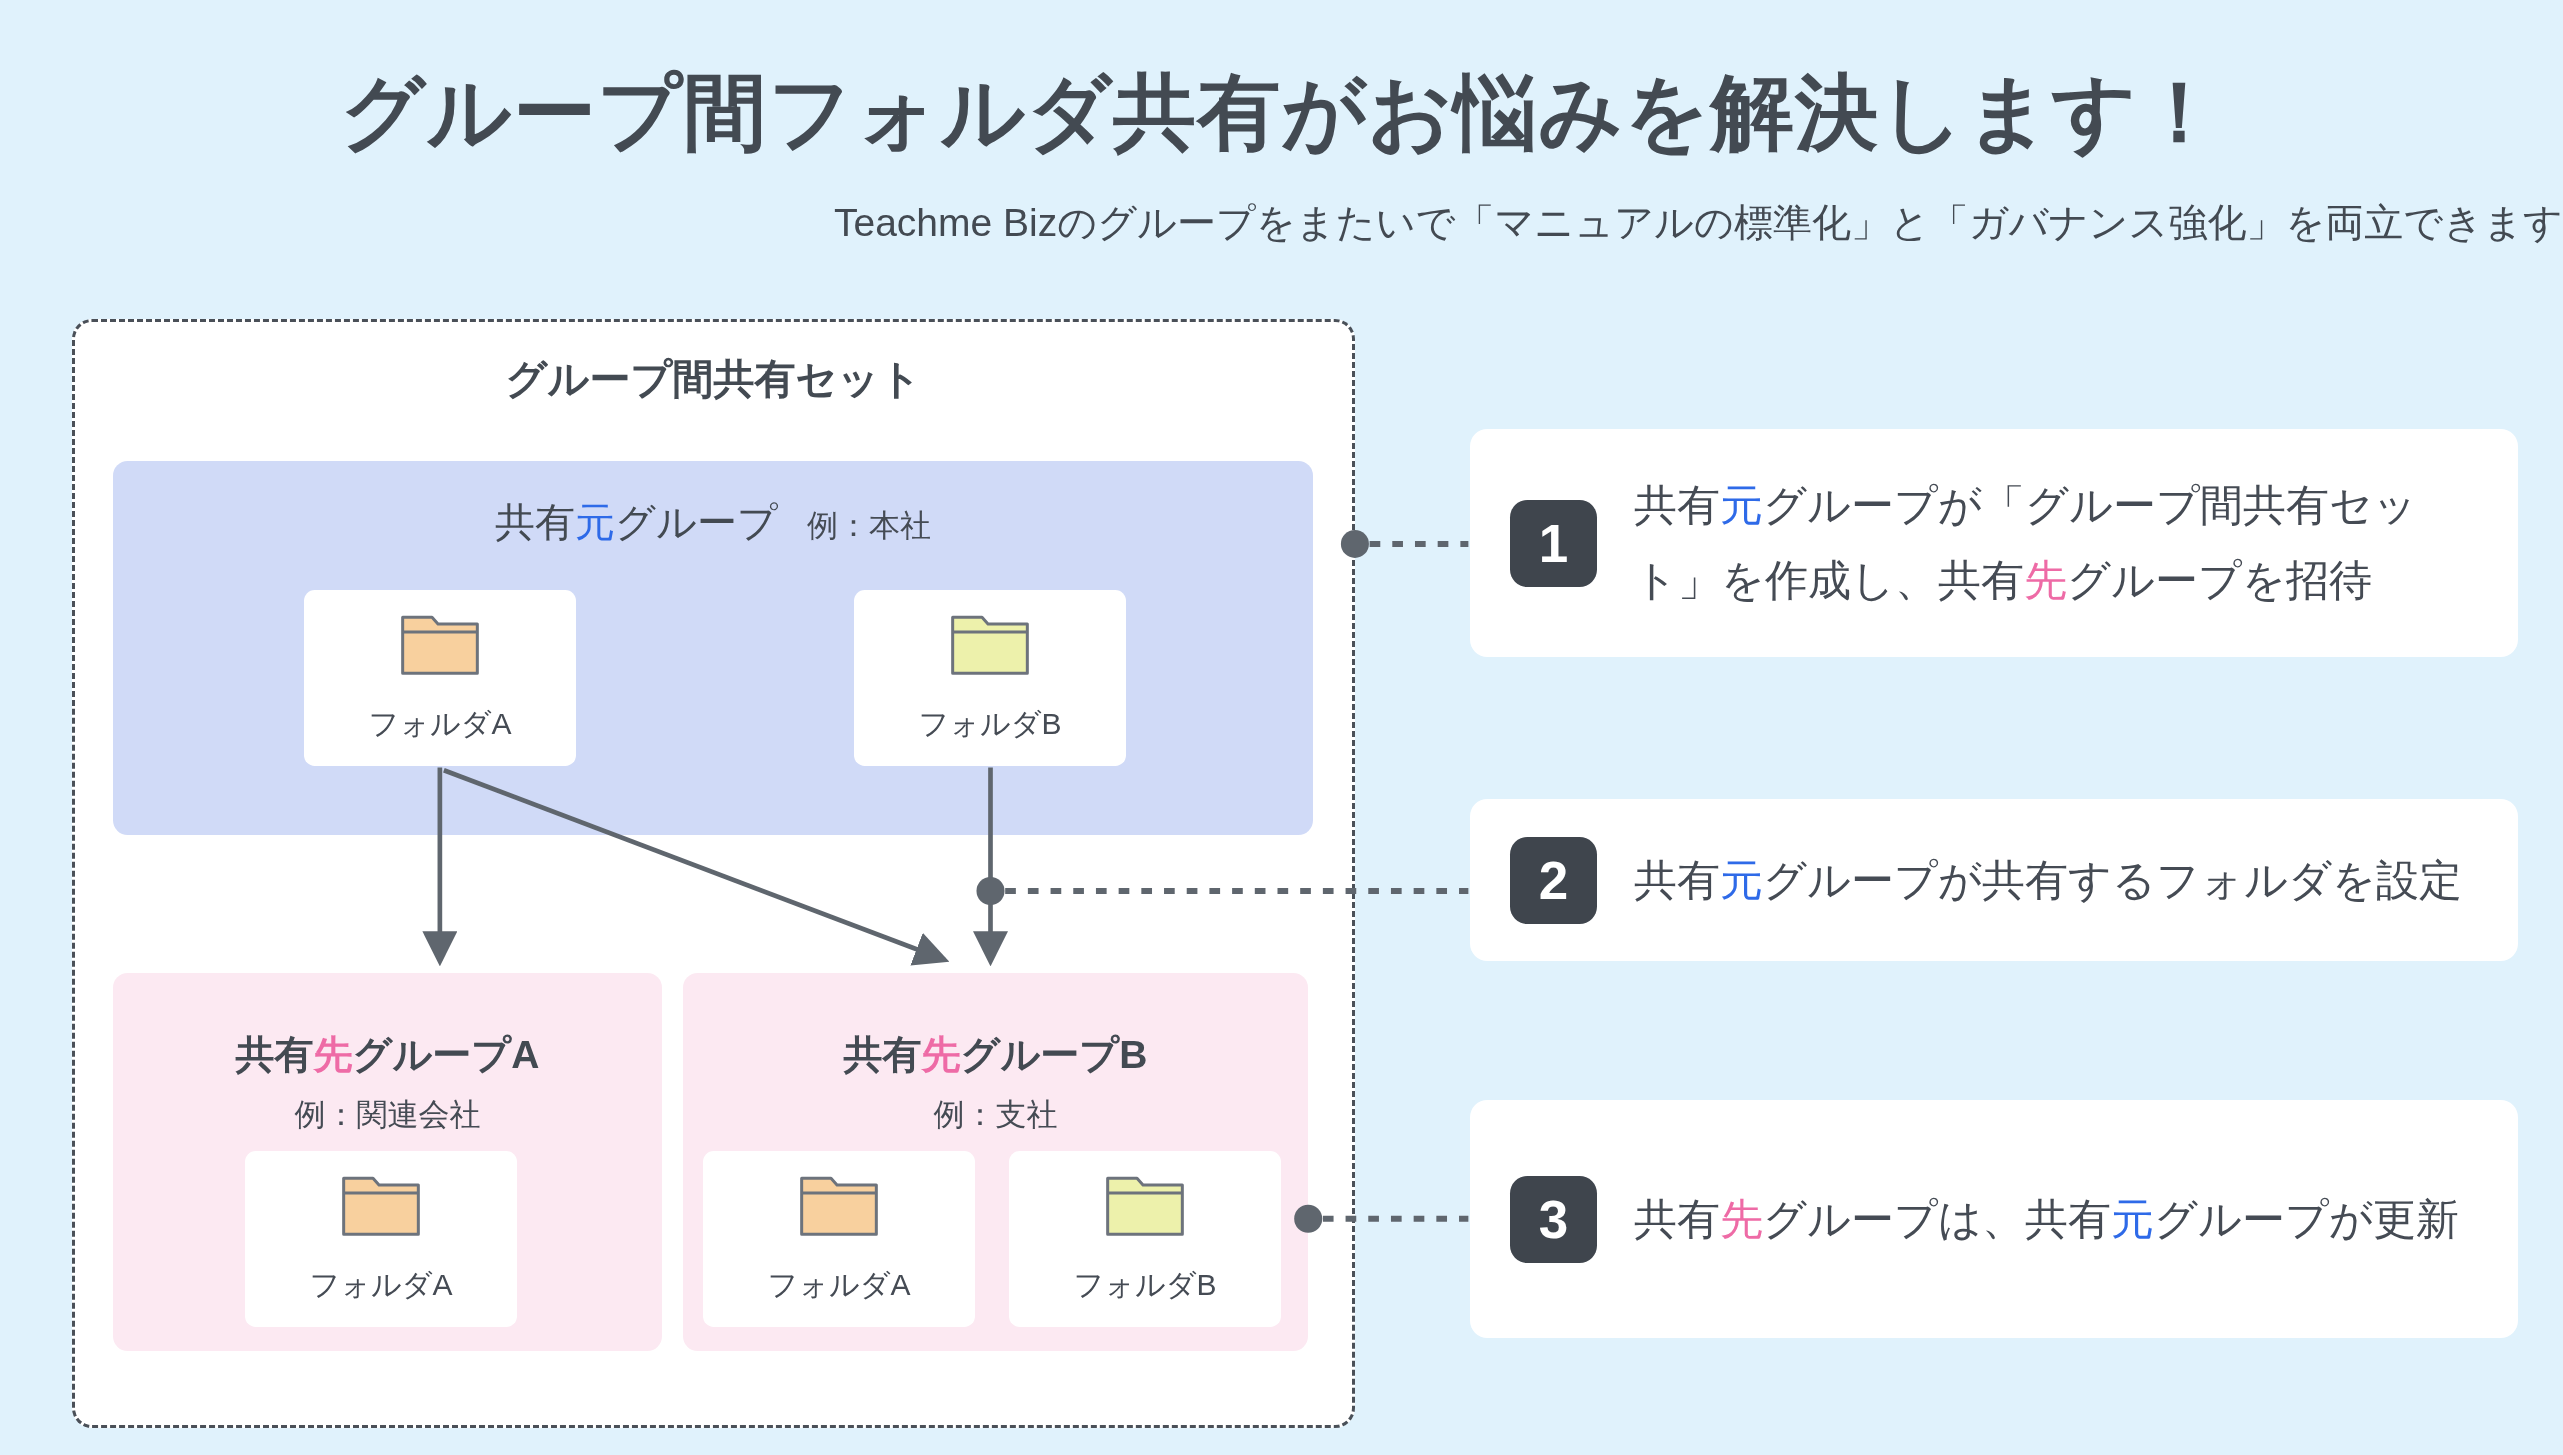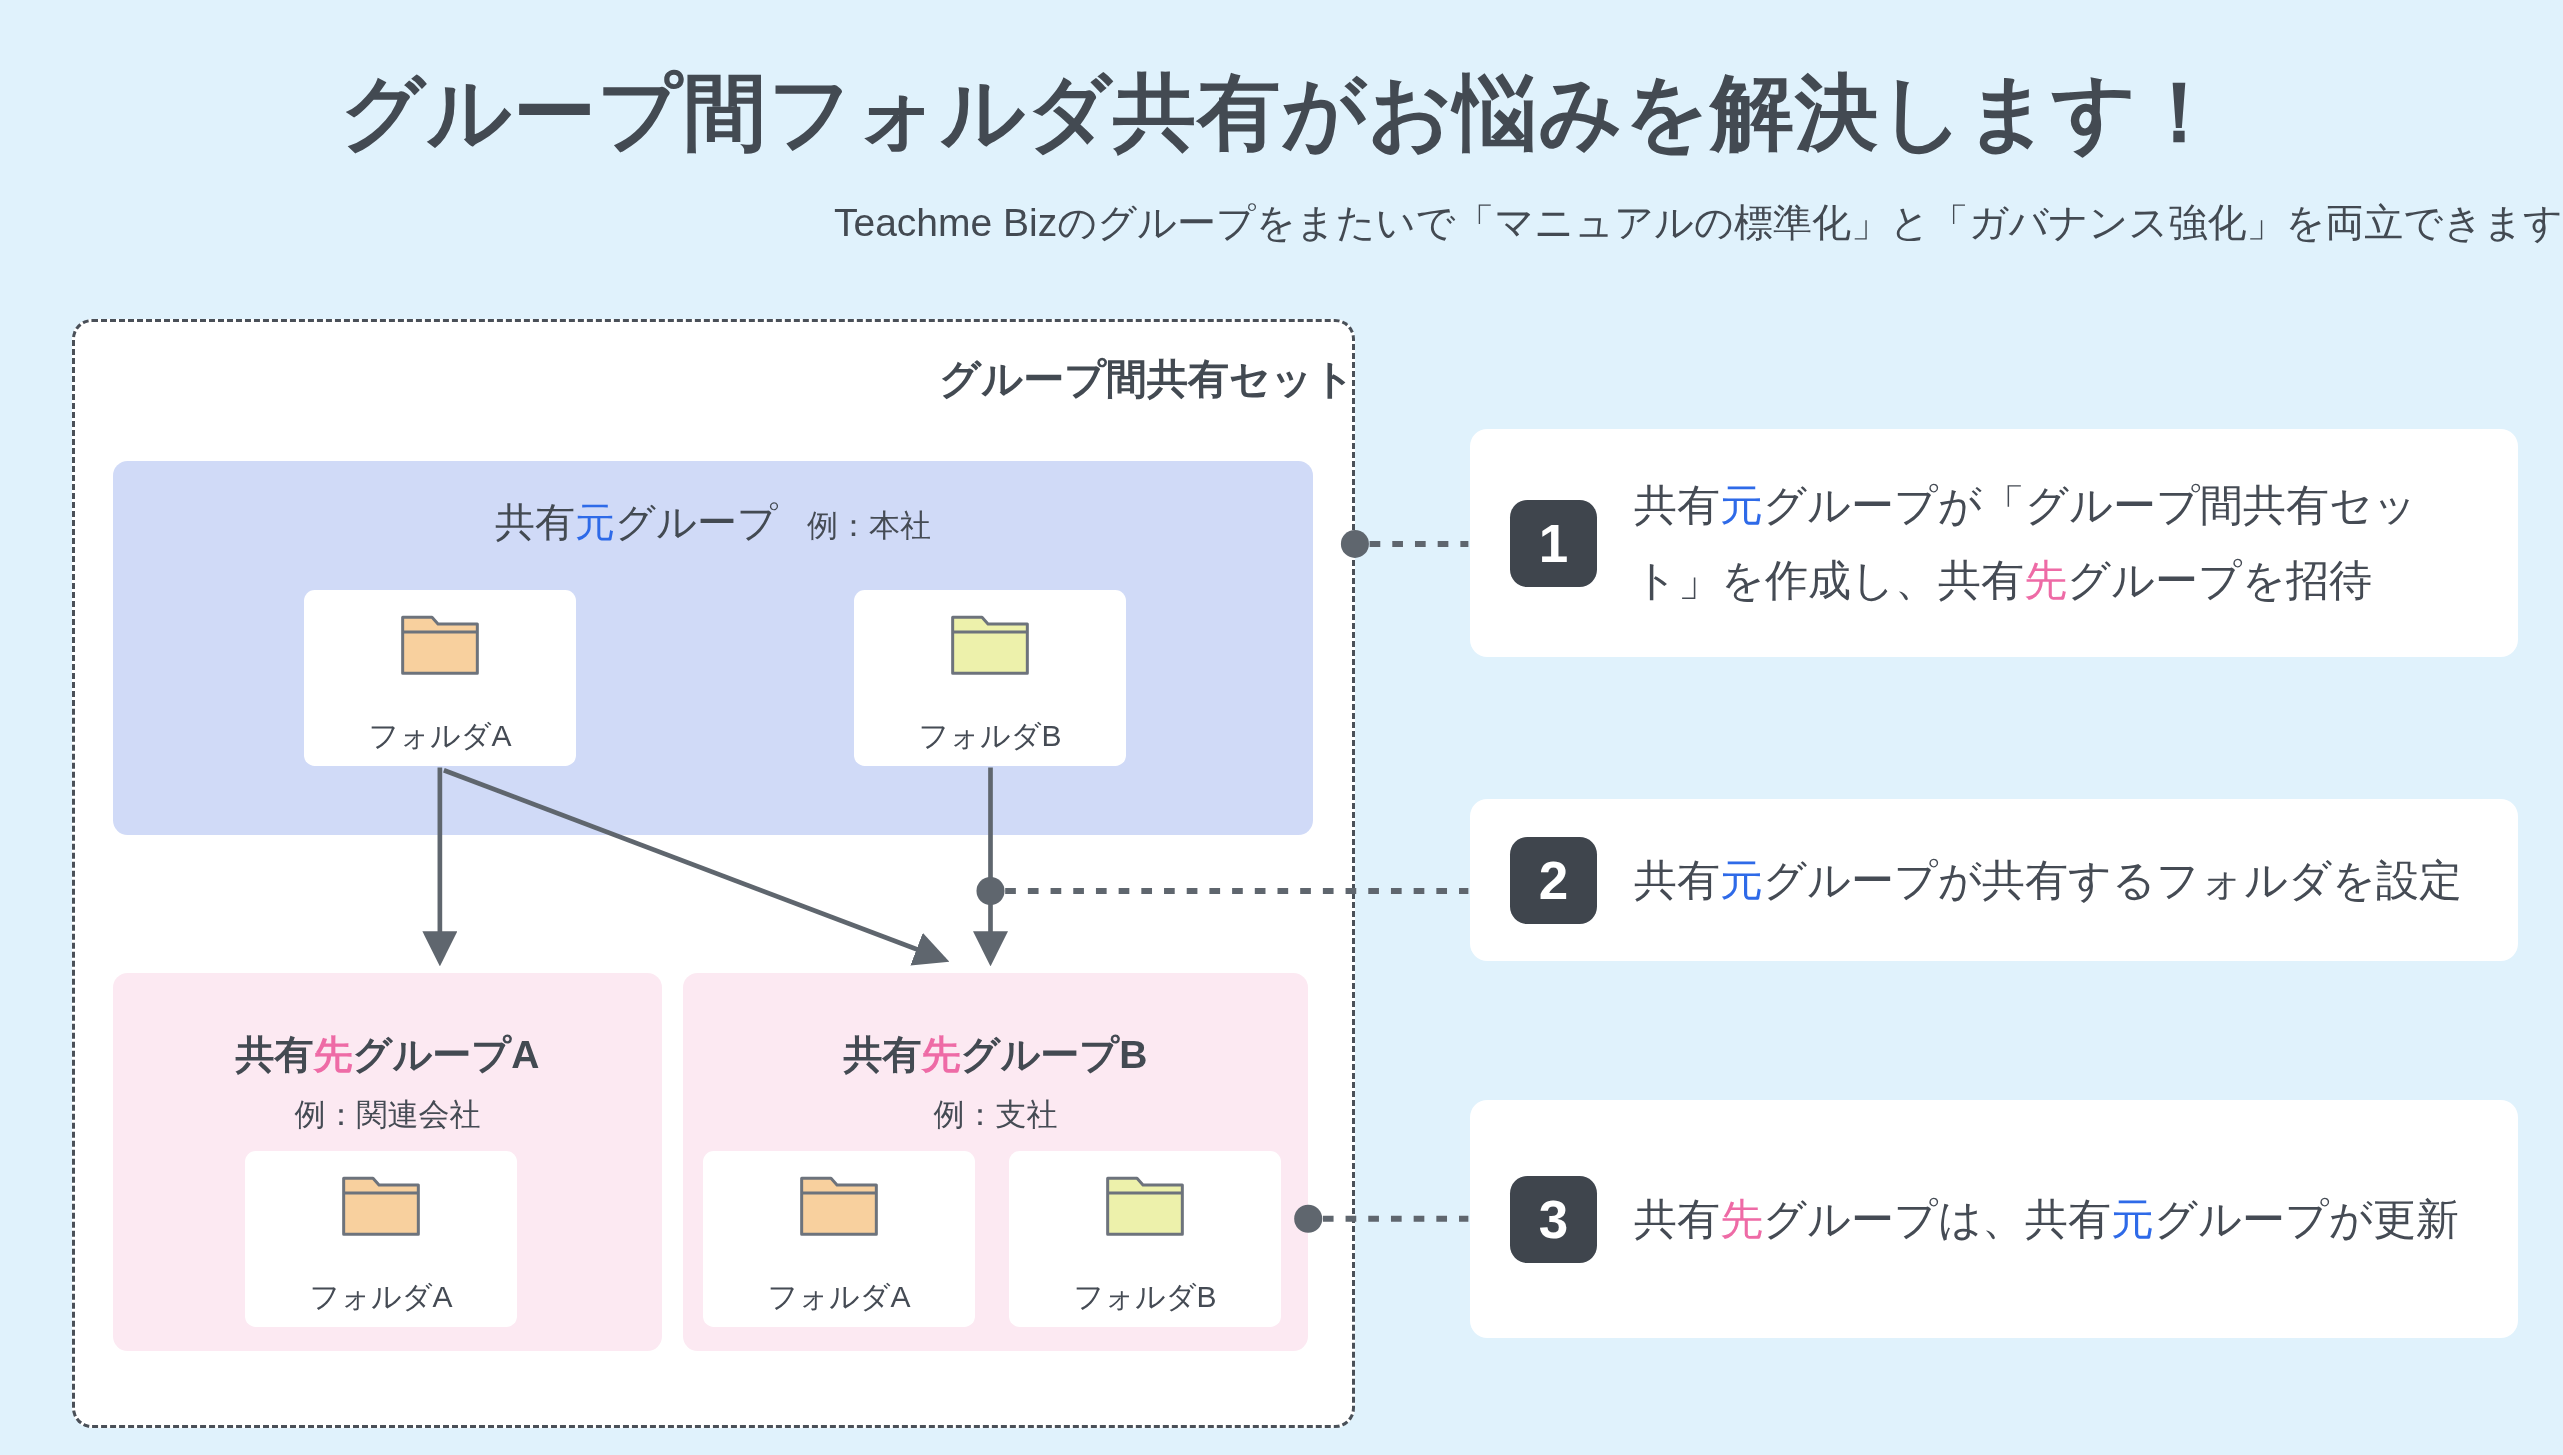--- a/index.html
+++ b/index.html
@@ -34,21 +34,21 @@
 
   
   .share-set-container{
     position:absolute;left:72px;top:319px;width:1283px;height:1109px;
     background:var(--container-bg);
     border:3.3px dashed var(--container-border);
     border-radius:20px;
   }
   .container-label{
     position:absolute;left:72px;top:352px;width:1283px;
-    text-align:right;font-size:41px;font-weight:700;color:var(--title-text);
+    text-align:center;font-size:41px;font-weight:700;color:var(--title-text);
   }
 
   
   .source-box{
     position:absolute;left:113px;top:461px;width:1200px;height:374px;
     background:var(--source-box-bg);border-radius:14.7px;
   }
   .group-header{
     position:absolute;left:113px;top:495px;width:1200px;
     display:flex;justify-content:center;align-items:baseline;gap:29px;
@@ -61,21 +61,21 @@
   .dest-box-b{left:683px;width:625px;}
   .dest-header{position:absolute;top:1028px;display:flex;flex-direction:column;align-items:center;gap:12px;}
   .dest-header-a{left:113px;width:549px;}
   .dest-header-b{left:683px;width:625px;}
   .dest-title{font-size:39px;font-weight:700;color:var(--title-text);}
   .dest-example{font-size:31px;font-weight:400;color:var(--body-text);}
 
   
   .folder-card{
     position:absolute;width:272px;height:176px;background:var(--card-bg);
-    border-radius:10.7px;display:flex;flex-direction:column;align-items:center;gap:12px;
+    border-radius:10.7px;display:flex;flex-direction:column;align-items:center;
   }
   .folder-card svg{width:80px;height:62px;margin-top:24px;}
   .folder-label{font-size:30px;color:var(--body-text);margin-top:28px;}
   svg[data-color="orange"] .folder-shape{fill:var(--folder-orange);}
   svg[data-color="yellow"] .folder-shape{fill:var(--folder-yellow);}
   .folder-shape,.folder-line{stroke:var(--folder-stroke);}
 
   
   #fc-src-a{left:304px;top:590px;}
   #fc-src-b{left:854px;top:590px;}

